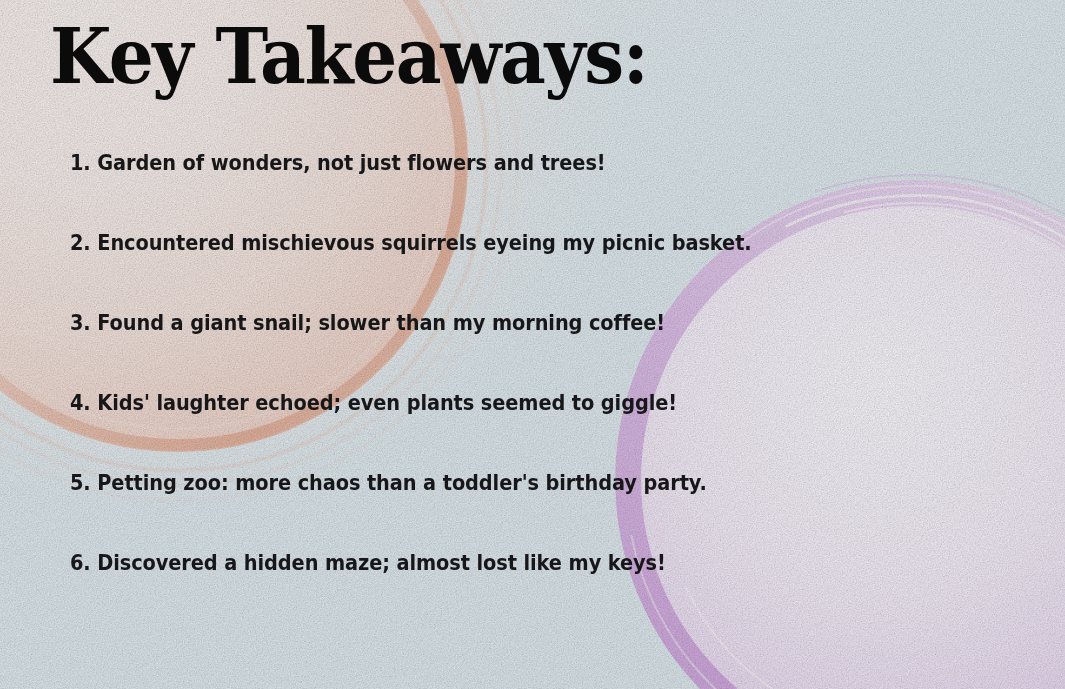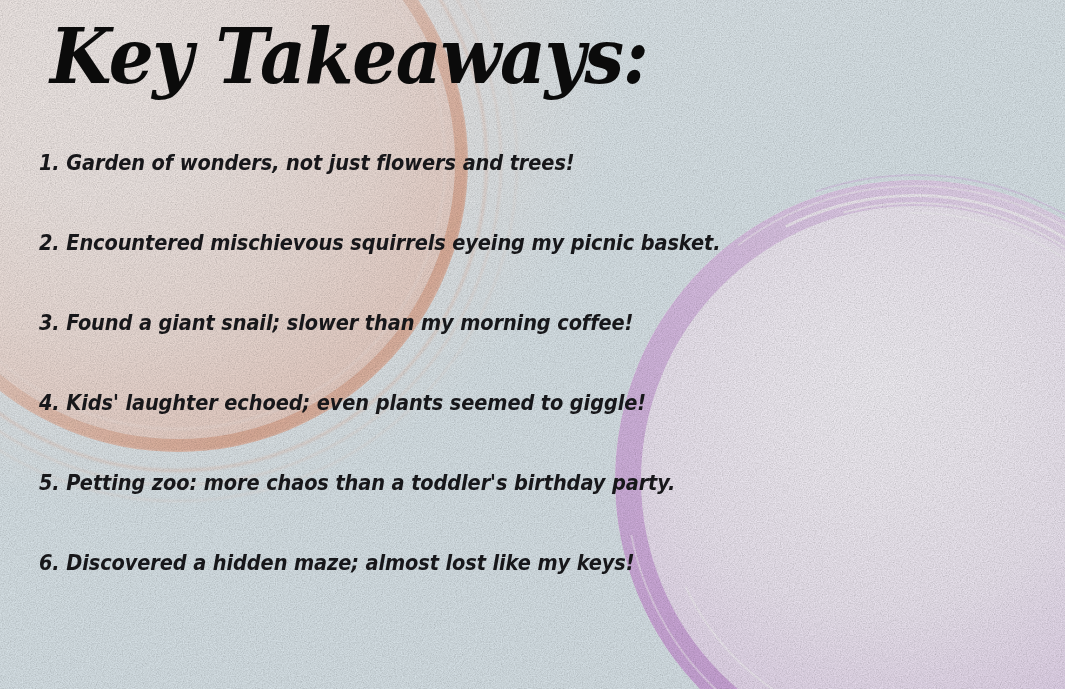--- a/index.html
+++ b/index.html
@@ -121,39 +121,38 @@
     inset: 0;
     opacity: 0.5;
     mix-blend-mode: multiply;
     pointer-events: none;
   }
 
   
   .content {
     position: absolute;
     inset: 0;
-    font-style: italic;
   }
   .title {
     position: absolute;
     left: 50px;
     top: 18px;
     font-family: "DejaVu Serif", "Liberation Serif", serif;
     font-weight: 700;
     font-size: 77px;
     line-height: 1.0;
     letter-spacing: -1.5px;
     color: #0b0b0b;
     white-space: nowrap;
     transform: scaleX(0.92);
     transform-origin: left top;
   }
   .list {
     position: absolute;
-    left: 39px;
+    left: 70px;
     top: 152px;
     width: 960px;
   }
   .item {
     font-family: "DejaVu Sans", "Liberation Sans", sans-serif;
     font-weight: 700;
     font-size: 21.5px;
     line-height: 1;
     letter-spacing: -0.1px;
     color: #17171a;

